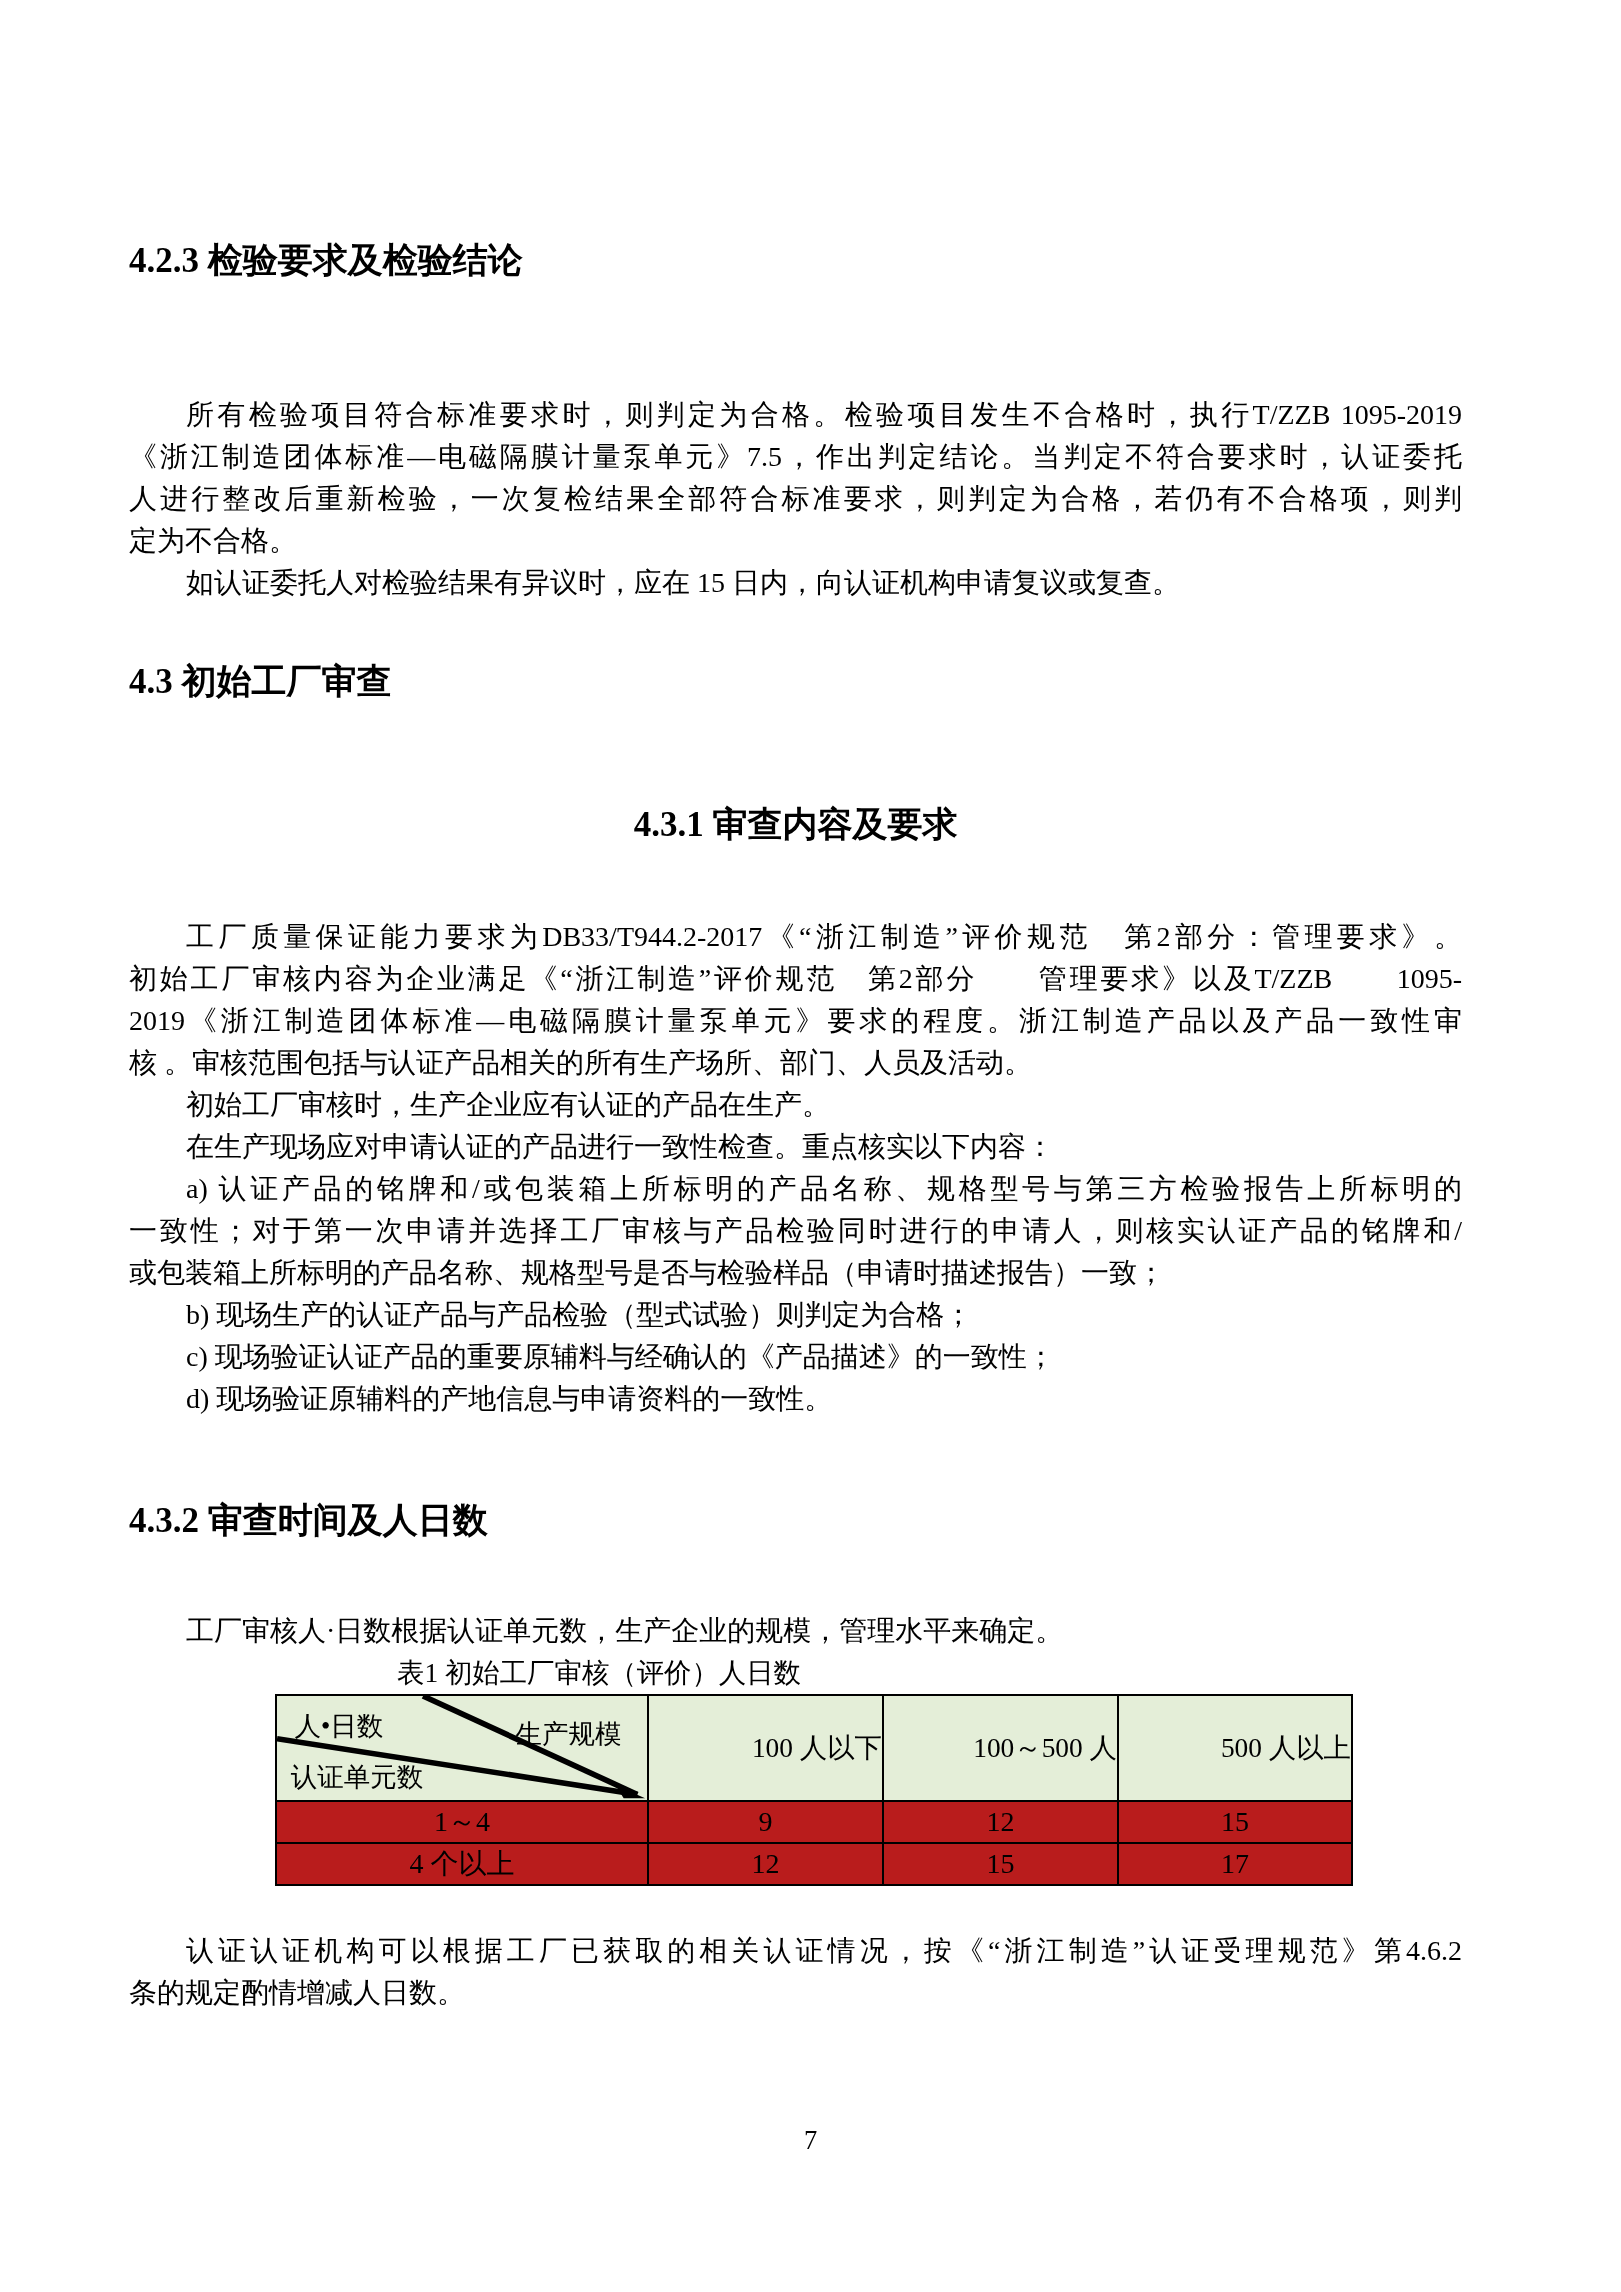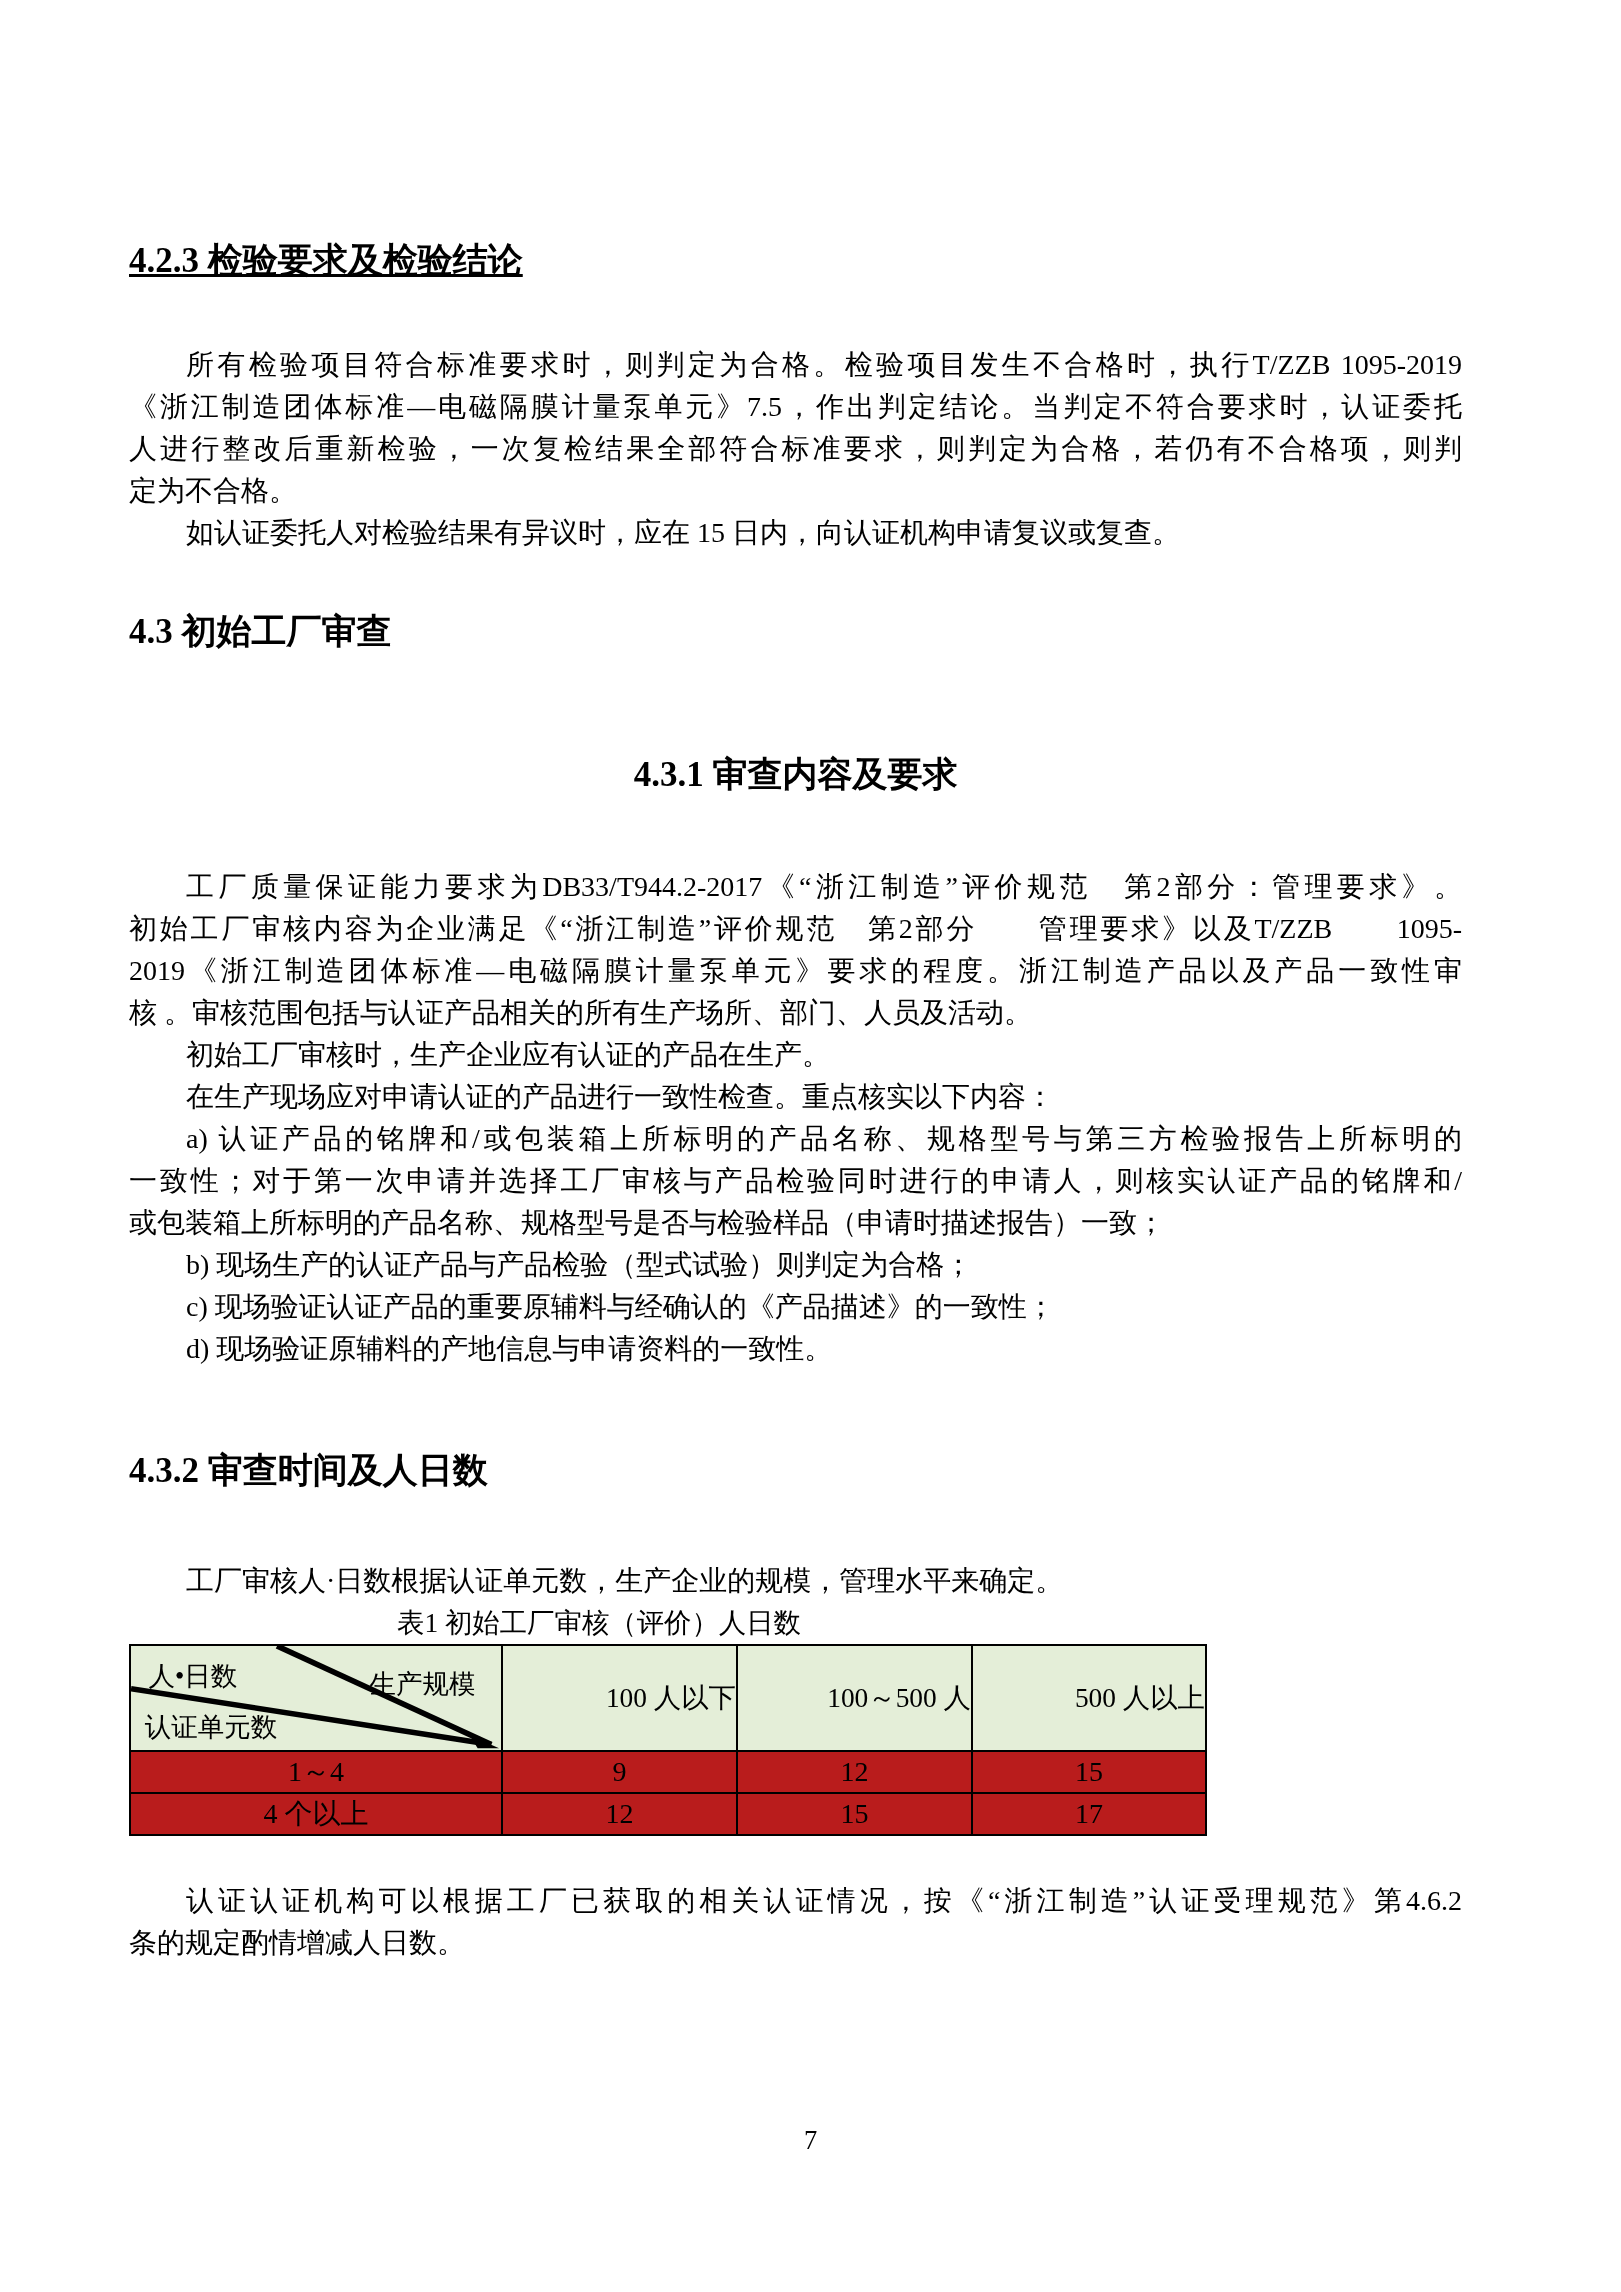--- a/index.html
+++ b/index.html
@@ -10,36 +10,37 @@
     font-family:"Liberation Serif","DejaVu Serif",serif;
     color:#000;
     overflow:hidden;
     margin:0 auto;
   }
   .content{position:absolute;left:129px;top:0;width:1333px;}
   .hd{
     font-size:35px;font-weight:bold;line-height:45px;
     font-family:"Liberation Serif","DejaVu Serif",serif;
   }
-  #h423{margin-top:238px;margin-bottom:61px;text-decoration:underline;}
+  #h423{margin-top:238px;margin-bottom:111px;}
   #h43{margin-top:55px;}
   #h431{margin-top:98px;margin-bottom:69px;text-align:center;}
   #h432{margin-top:78px;margin-bottom:67px;}
   .ln{
     font-size:28px;line-height:42px;
     white-space:pre-wrap;
   }
   .ind{text-indent:57px;}
   .j{text-align:justify;text-align-last:justify;}
   .caption{
     font-size:27.4px;line-height:42px;
     margin-left:268px;
   }
   table.t1{
     border-collapse:collapse;
+    margin-left:146px;
     table-layout:fixed;
     width:1077px;
   }
   table.t1 td,table.t1 th{
     border:2.9px solid #000;
     padding:0;
     font-weight:normal;
   }
   .hdr-cell{
     background:#e4eed8;

